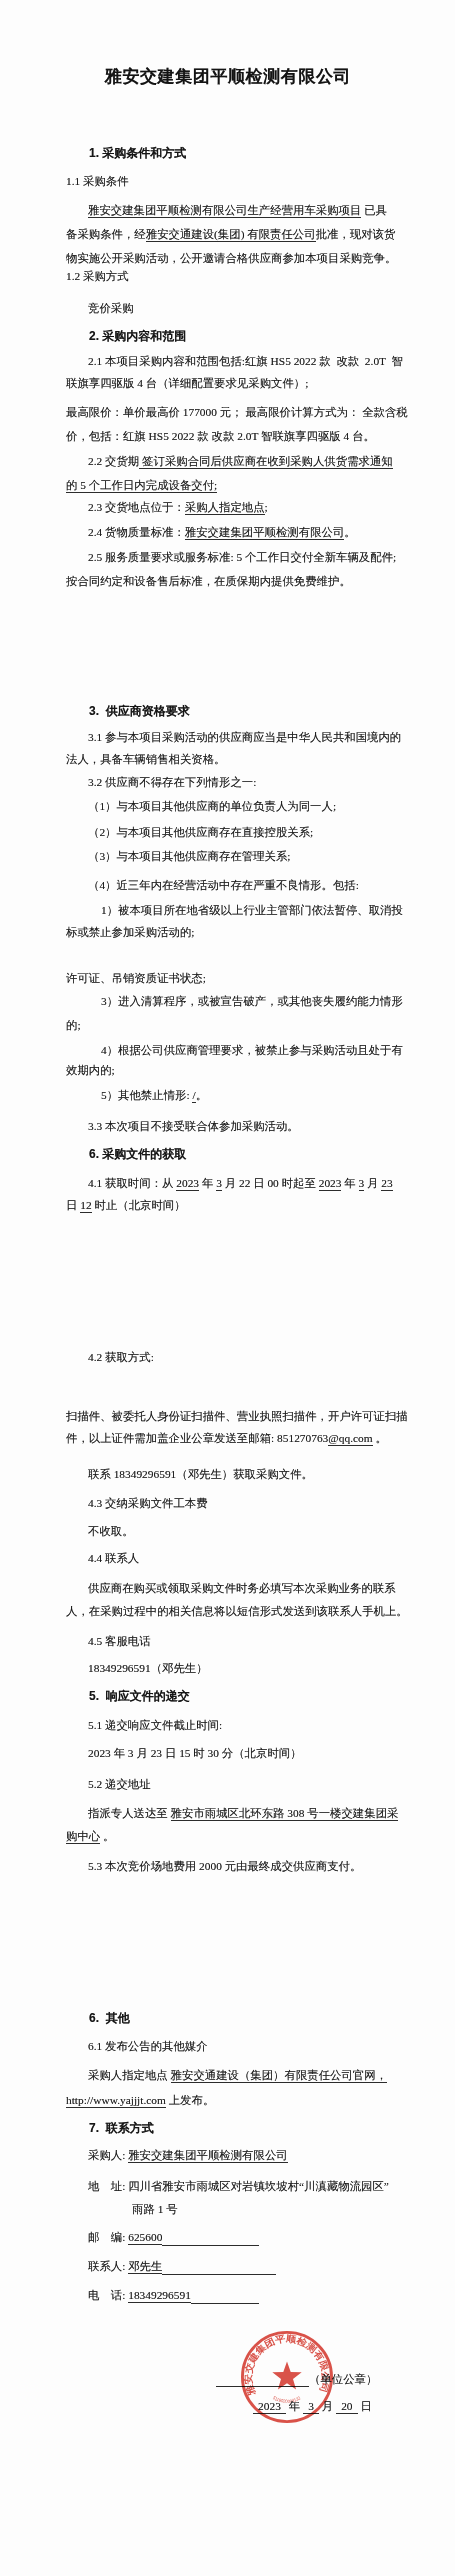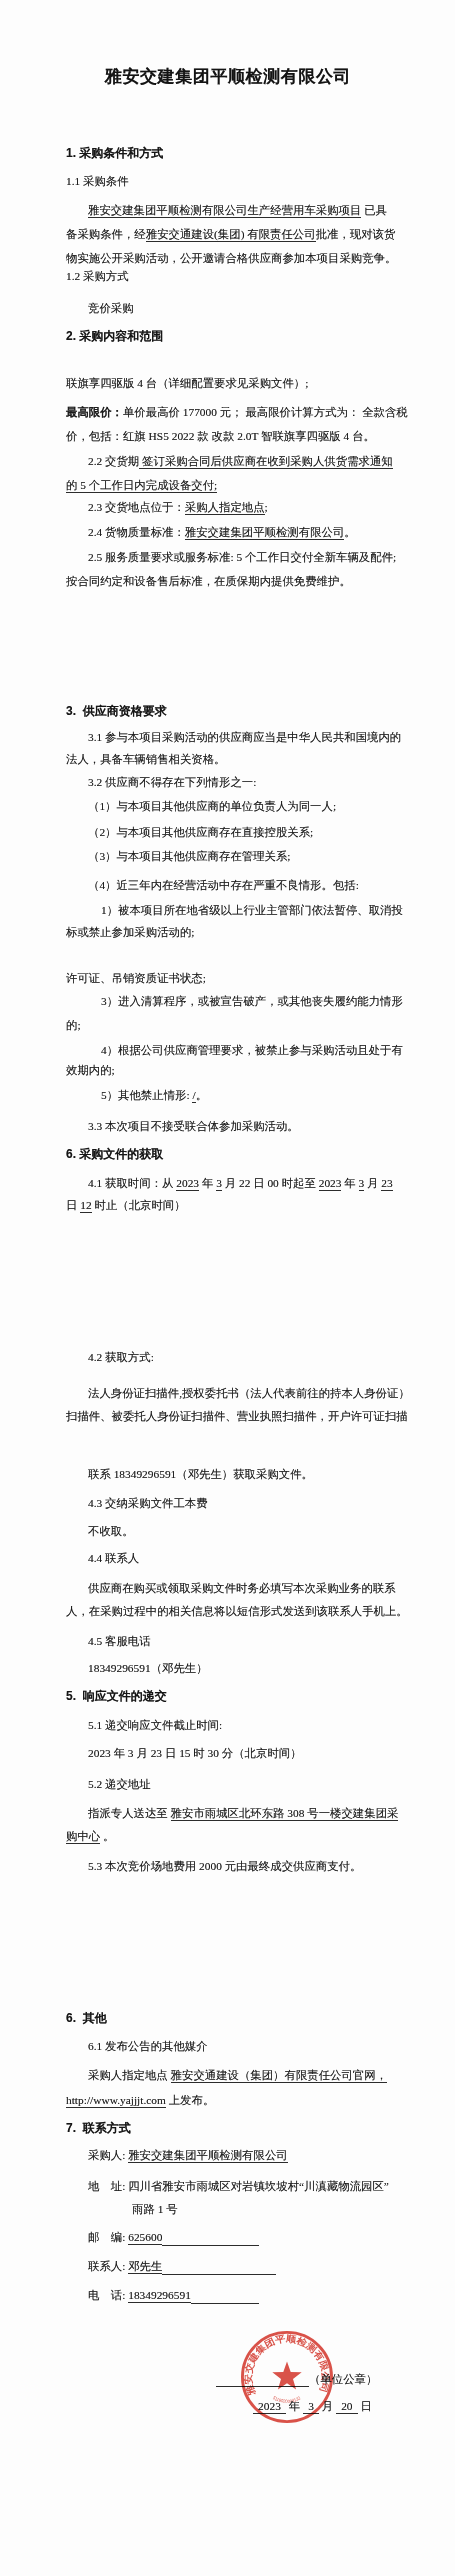--- a/index.html
+++ b/index.html
@@ -12,23 +12,23 @@
     position:absolute; left:66px; font-size:11.4px; line-height:16px;
     color:#1d1d1d; white-space:pre; z-index:1;
     text-shadow:0 0 0.3px rgba(45,45,45,0.55);
   }
   .title {
     left:0; width:456px; text-align:center; font-weight:bold;
     font-size:17px; line-height:19.4px; letter-spacing:0.6px; color:#141414;
   }
   .hd {
     font-family:"Liberation Sans","DejaVu Sans",sans-serif;
-    font-weight:bold; font-size:12px; color:#161616;
+    font-weight:bold; font-size:12px; color:#161616;margin-left:23px;
   }
-  .b { font-weight:bold; }
+  .b { font-weight:normal; }
   .u { border-bottom:0.7px solid #2c2c2c; padding-bottom:1.1px; }
   .blank { display:inline-block; border-bottom:0.7px solid #2c2c2c; height:12.5px; vertical-align:bottom; }
   .du { border-bottom:0.7px solid #2c2c2c; padding:0 5.1px 1.1px 5.1px; }
   #sig-underline {
     position:absolute; left:216px; top:2371px; width:93px; height:15px;
     border-bottom:0.7px solid #2c2c2c; z-index:1;
   }
   #seal {
     position:absolute; left:239px; top:2329px; width:96px; height:96px;
     z-index:2; opacity:0.88; mix-blend-mode:multiply;
@@ -43,20 +43,21 @@
 
   <div class="ln hd" style="top:145px">1. 采购条件和方式</div>
   <div class="ln" style="top:173px">1.1 采购条件</div>
   <div class="ln" style="top:202px;left:88px"><span class="u">雅安交建集团平顺检测有限公司生产经营用车采购项目</span><span> 已具</span></div>
   <div class="ln" style="top:250px">物实施公开采购活动，公开邀请合格供应商参加本项目采购竞争。</div>
   <div class="ln" style="top:226px"><span>备采购条件，经</span><span class="u">雅安交通建设(集团) 有限责任公司</span><span>批准，现对该货</span></div>
   <div class="ln" style="top:268px">1.2 采购方式</div>
   <div class="ln" style="top:300px;left:88px">竞价采购</div>
 
   <div class="ln hd" style="top:328px">2. 采购内容和范围</div>
+  <div class="ln" style="top:353px;left:88px">2.1 本项目采购内容和范围包括:红旗 HS5 2022 款  改款  2.0T  智</div>
   <div class="ln" style="top:375px">联旗享四驱版 4 台（详细配置要求见采购文件）;</div>
   <div class="ln" style="top:404px"><span class="b">最高限价：</span><span>单价最高价 177000 元； 最高限价计算方式为： 全款含税</span></div>
   <div class="ln" style="top:428px">价，包括：红旗 HS5 2022 款 改款 2.0T 智联旗享四驱版 4 台。</div>
   <div class="ln" style="top:453px;left:88px"><span>2.2 交货期</span><span class="u"> 签订采购合同后供应商在收到采购人供货需求通知</span></div>
   <div class="ln" style="top:477px"><span class="u">的 5 个工作日内完成设备交付;</span></div>
   <div class="ln" style="top:499px;left:88px"><span>2.3 交货地点位于：</span><span class="u">采购人指定地点</span><span>;</span></div>
   <div class="ln" style="top:524px;left:88px"><span>2.4 货物质量标准：</span><span class="u">雅安交建集团平顺检测有限公司</span><span>。</span></div>
   <div class="ln" style="top:549px;left:88px">2.5 服务质量要求或服务标准: 5 个工作日交付全新车辆及配件;</div>
   <div class="ln" style="top:573px">按合同约定和设备售后标准，在质保期内提供免费维护。</div>
 
@@ -75,22 +76,22 @@
   <div class="ln" style="top:1017px">的;</div>
   <div class="ln" style="top:1042px;left:101px">4）根据公司供应商管理要求，被禁止参与采购活动且处于有</div>
   <div class="ln" style="top:1062px">效期内的;</div>
   <div class="ln" style="top:1087px;left:101px"><span>5）其他禁止情形: </span><span class="u">/</span><span>。</span></div>
   <div class="ln" style="top:1118px;left:88px">3.3 本次项目不接受联合体参加采购活动。</div>
 
   <div class="ln hd" style="top:1146px">6. 采购文件的获取</div>
   <div class="ln" style="top:1175px;left:88px"><span>4.1 获取时间：从 </span><span class="u">2023</span><span> 年 </span><span class="u">3</span><span> 月 22 日 00 时起至 </span><span class="u">2023</span><span> 年 </span><span class="u">3</span><span> 月 </span><span class="u">23</span></div>
   <div class="ln" style="top:1197px"><span>日 </span><span class="u">12</span><span> 时止（北京时间）</span></div>
   <div class="ln" style="top:1349px;left:88px">4.2 获取方式:</div>
-  <div class="ln" style="top:1385px;left:88px">法人身份证扫描件,授权委托书（法人代表前往的持本人身份证）</div>
   <div class="ln" style="top:1408px">扫描件、被委托人身份证扫描件、营业执照扫描件，开户许可证扫描</div>
+  <div class="ln" style="top:1430px"><span>件，以上证件需加盖企业公章发送至邮箱: 851270763</span><span class="u">@qq.com</span><span> 。</span></div>
   <div class="ln" style="top:1466px;left:88px">联系 18349296591（邓先生）获取采购文件。</div>
   <div class="ln" style="top:1495px;left:88px">4.3 交纳采购文件工本费</div>
   <div class="ln" style="top:1523px;left:88px">不收取。</div>
   <div class="ln" style="top:1550px;left:88px">4.4 联系人</div>
   <div class="ln" style="top:1580px;left:88px">供应商在购买或领取采购文件时务必填写本次采购业务的联系</div>
   <div class="ln" style="top:1603px">人，在采购过程中的相关信息将以短信形式发送到该联系人手机上。</div>
   <div class="ln" style="top:1633px;left:88px">4.5 客服电话</div>
   <div class="ln" style="top:1660px;left:88px">18349296591（邓先生）</div>
 
   <div class="ln hd" style="top:1688px">5.  响应文件的递交</div>

